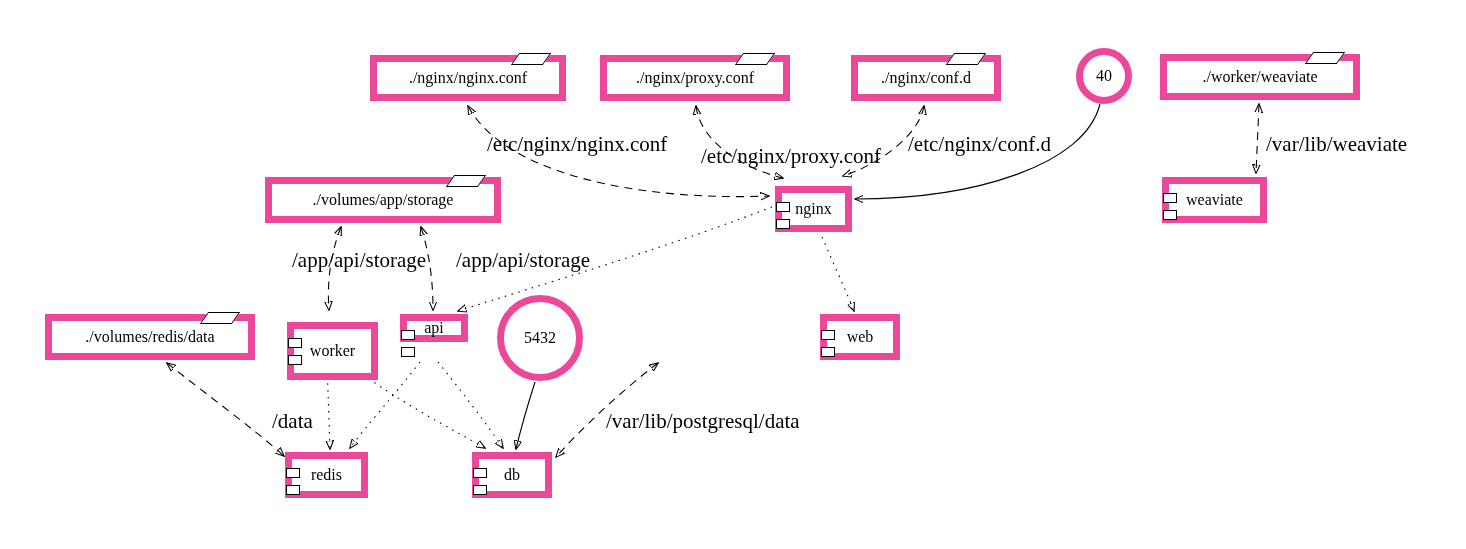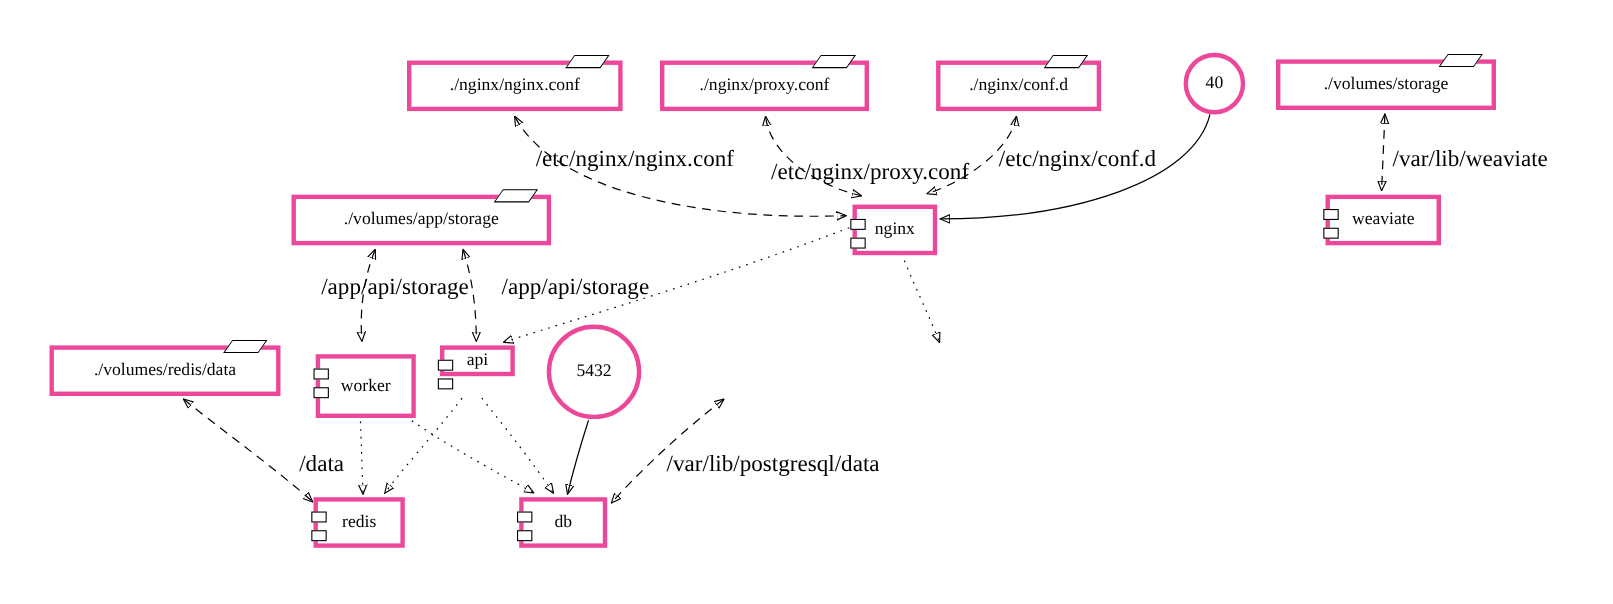--- a/index.html
+++ b/index.html
@@ -18,21 +18,21 @@
     position: absolute;
     left: 0; top: 0;
     width: 1466px; height: 549px;
   }
   .edges path { fill: none; stroke: #000; stroke-width: 1.1; }
   .e-dashed { stroke-dasharray: 8 6; }
   .e-dotted { stroke-dasharray: 1.5 5.5; }
 
   .node {
     position: absolute;
-    border: 4px solid #ec4899;
+    border: 7px solid #ec4899;
     background: #fff;
     display: flex;
     align-items: center;
     justify-content: center;
     font-size: 16px;
     white-space: nowrap;
   }
 
   
   .folder::before {
@@ -109,44 +109,47 @@
   <div class="node folder" style="left:600px; top:55px; width:190px; height:46px">
     <span>./nginx/proxy.conf</span>
   </div>
   <div class="node folder" style="left:851px; top:55px; width:150px; height:46px">
     <span>./nginx/conf.d</span>
   </div>
   <div class="node port" style="left:1076px; top:48px; width:56px; height:56px">
     <span>40</span>
   </div>
   <div class="node folder" style="left:1160px; top:54px; width:200px; height:46px">
-    <span>./volumes/storage</span>
+    <span>./worker/weaviate</span>
   </div>
 
   <div class="node folder" style="left:265px; top:177px; width:236px; height:46px">
     <span>./volumes/app/storage</span>
   </div>
   <div class="node component" style="left:775px; top:186px; width:77px; height:46px">
     <span>nginx</span>
   </div>
-  <div class="node component" style="left:1205px; top:177px; width:105px; height:46px">
+  <div class="node component" style="left:1162px; top:177px; width:105px; height:46px">
     <span>weaviate</span>
   </div>
 
   <div class="node folder" style="left:45px; top:314px; width:210px; height:46px">
     <span>./volumes/redis/data</span>
   </div>
   <div class="node component" style="left:287px; top:322px; width:91px; height:58px">
     <span>worker</span>
   </div>
   <div class="node component" style="left:400px; top:314px; width:68px; height:28px">
     <span>api</span>
   </div>
   <div class="node port" style="left:497px; top:295px; width:86px; height:86px">
     <span>5432</span>
+  </div>
+  <div class="node component" style="left:820px; top:314px; width:80px; height:46px">
+    <span>web</span>
   </div>
 
   <div class="node component" style="left:285px; top:452px; width:83px; height:46px">
     <span>redis</span>
   </div>
   <div class="node component" style="left:472px; top:452px; width:80px; height:46px">
     <span>db</span>
   </div>
 
   <span class="edge-label" style="left:487px; top:132px">/etc/nginx/nginx.conf</span>

